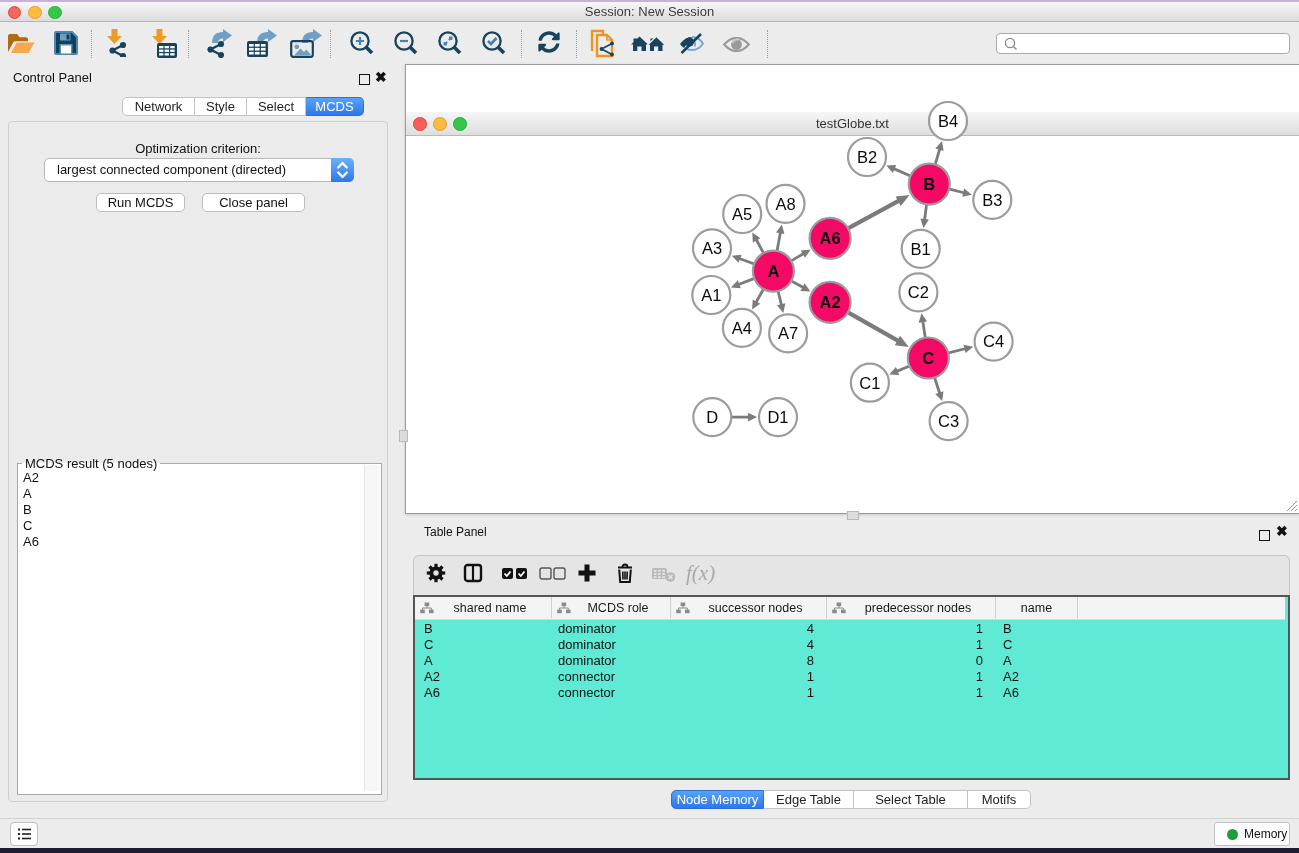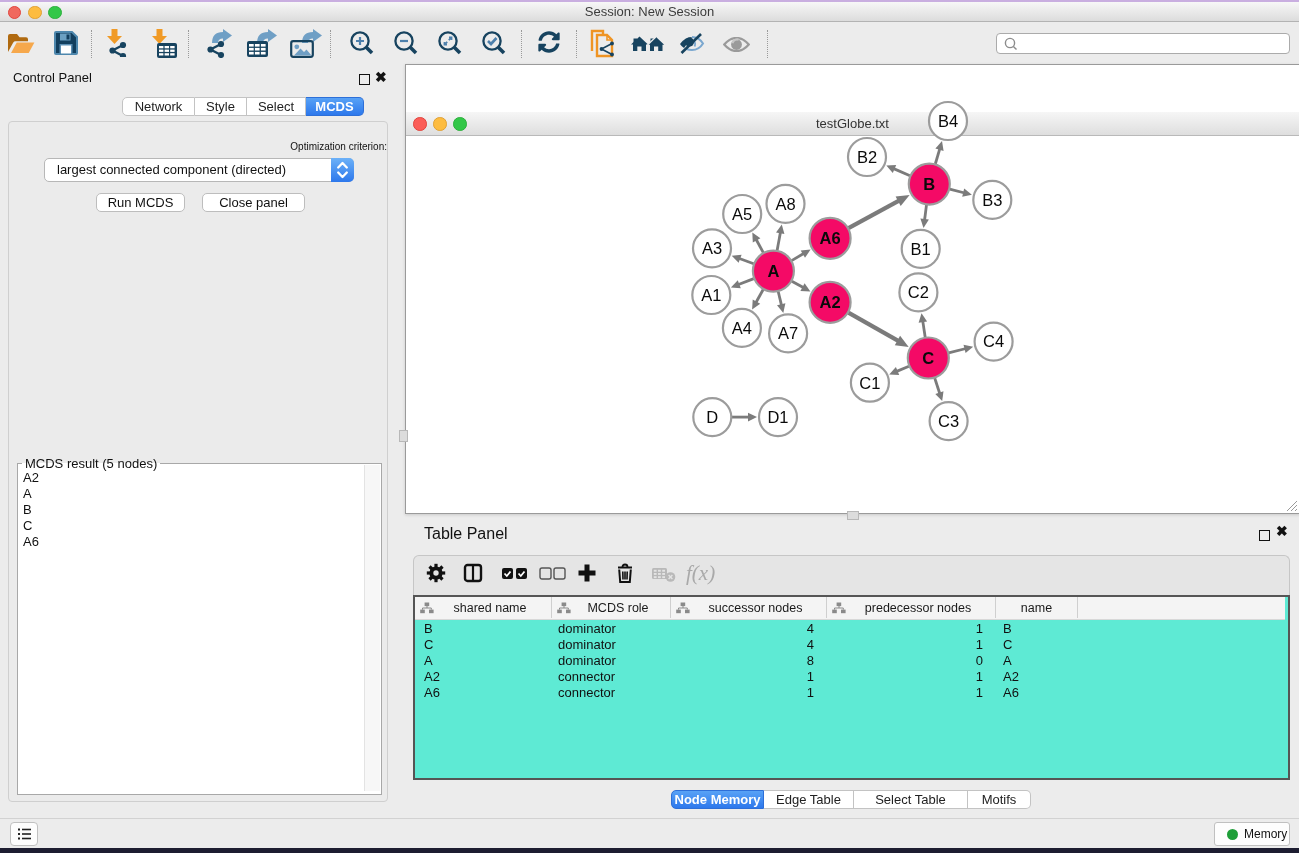--- a/index.html
+++ b/index.html
@@ -13,36 +13,36 @@
 .sep{position:absolute;top:4px;height:28px;width:0;border-left:1px dotted #9a9a9a;}
 #search{left:996px;top:7px;width:292px;height:19px;background:#fff;border:1px solid #ababab;border-radius:4px;}
 .ticon{position:absolute;}
 #cph{left:13px;top:70px;font-size:13px;color:#111;}
 .sqico{width:9px;height:9px;border:1.5px solid #111;display:inline-block;}
 .xico{font-size:14px;font-weight:bold;color:#111;}
 #cptabs{left:78px;top:97px;height:19px;display:flex;font-size:13px;padding-left:44px;}
 .tab{background:#fff;border:1px solid #c3c3c3;border-left:none;color:#222;display:flex;align-items:center;justify-content:center;height:17px;}
 .tab.first{border-left:1px solid #c3c3c3;border-radius:5px 0 0 5px;}
 .tab.last{border-radius:0 5px 5px 0;}
-.tab.sel{background:linear-gradient(#58a2f6,#2d78ec);border-color:#2d6fd8;color:#fff;font-weight:bold;}
+.tab.sel{background:linear-gradient(#58a2f6,#2d78ec);border-color:#2d6fd8;color:#fff;}
 #cpbox{left:8px;top:121px;width:378px;height:679px;border:1px solid #cfcfcf;border-radius:4px;background:#ebebeb;}
-#optlabel{left:0;top:19px;width:100%;text-align:right;font-size:10px;color:#111;}
+#optlabel{left:0;top:19px;width:100%;text-align:center;font-size:13px;color:#111;}
 #dropdown{left:35px;top:36px;width:308px;height:22px;background:#fff;border:1px solid #b7b7b7;border-radius:5px;font-size:13px;color:#111;line-height:22px;}
 #ddtext{padding-left:12px;}
 #ddbtn{position:absolute;right:-1px;top:-1px;width:23px;height:24px;background:linear-gradient(#6cb1f8,#2d78ec);border-radius:0 5px 5px 0;}
 .btn{position:absolute;background:#fff;border:1px solid #bdbdbd;border-radius:5px;font-size:13px;color:#111;display:flex;align-items:center;justify-content:center;height:17px;}
 #fieldset{position:absolute;left:8px;top:341px;width:363px;height:330px;background:#fff;border:1px solid #a8a8a8;}
 #legend{position:absolute;left:4px;top:-8px;font-size:13px;color:#111;background:linear-gradient(#ebebeb 50%,#ffffff 50%);padding:0 3px;}
 #mcdslist{position:absolute;left:5px;top:6px;font-size:13px;color:#111;line-height:16px;}
 #mscroll{position:absolute;right:1px;top:1px;width:15px;height:326px;background:#f7f7f7;border-left:1px solid #e3e3e3;}
 #netwin{left:405px;top:64px;width:893px;height:448px;background:#fff;border:1px solid #9a9a9a;box-shadow:0 1px 3px rgba(0,0,0,0.15);}
 #nettitle{position:absolute;left:0;top:0;width:100%;height:23px;background:linear-gradient(#f6f6f6,#dedede);border-bottom:1px solid #b9b9b9;margin-top:47px;}
 #netname{position:absolute;width:100%;text-align:center;font-size:13px;color:#333;line-height:23px;}
 #graph{position:absolute;left:0;top:24px;}
-#tpH{left:424px;top:525px;font-size:16px;color:#111;}
+#tpH{left:424px;top:525px;font-size:12px;color:#111;}
 #ttoolbar{left:413px;top:555px;width:875px;height:39px;background:#e5e5e5;border:1px solid #c6c6c6;border-bottom:none;border-radius:6px 6px 0 0;}
 #ttable{left:413px;top:595px;width:873px;height:181px;background:#5eead4;border:2px solid #555;}
 .th{position:absolute;top:0;height:21px;border-right:1px solid #cfcfcf;background:#f4f4f4;}
 #thead{position:absolute;left:0;top:0;width:870px;height:22px;border-bottom:1px solid #d8d8d8;background:#f4f4f4;}
 .thtext{position:absolute;top:0;width:100%;text-align:center;font-size:12.5px;color:#1a1a1a;line-height:22px;}
 .row{position:absolute;font-size:13px;color:#111;height:16px;line-height:16px;}
 #btabs{left:671px;top:790px;height:20px;display:flex;font-size:13px;}
 #statusline{left:0;top:818px;width:1299px;height:0;border-top:1px solid #d2d2d2;}
 #listbtn{left:10px;top:822px;width:26px;height:22px;background:#fdfdfd;border:1px solid #c0c0c0;border-radius:4px;}
 #membtn{left:1214px;top:822px;width:74px;height:22px;background:#fdfdfd;border:1px solid #c0c0c0;border-radius:3px;font-size:12px;color:#111;display:flex;align-items:center;}

